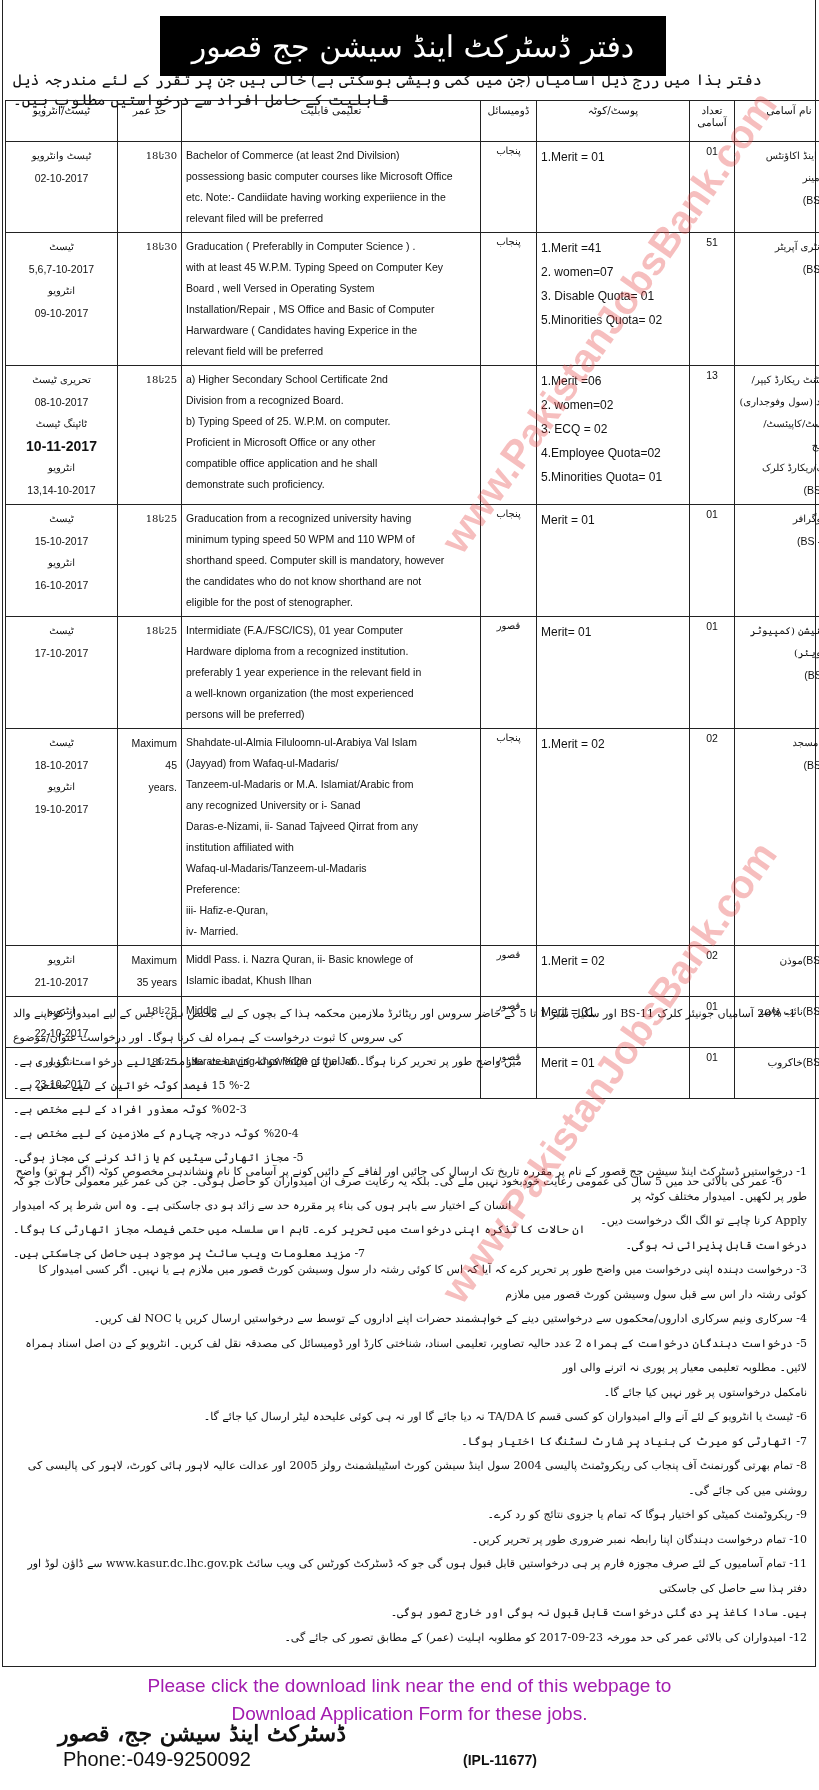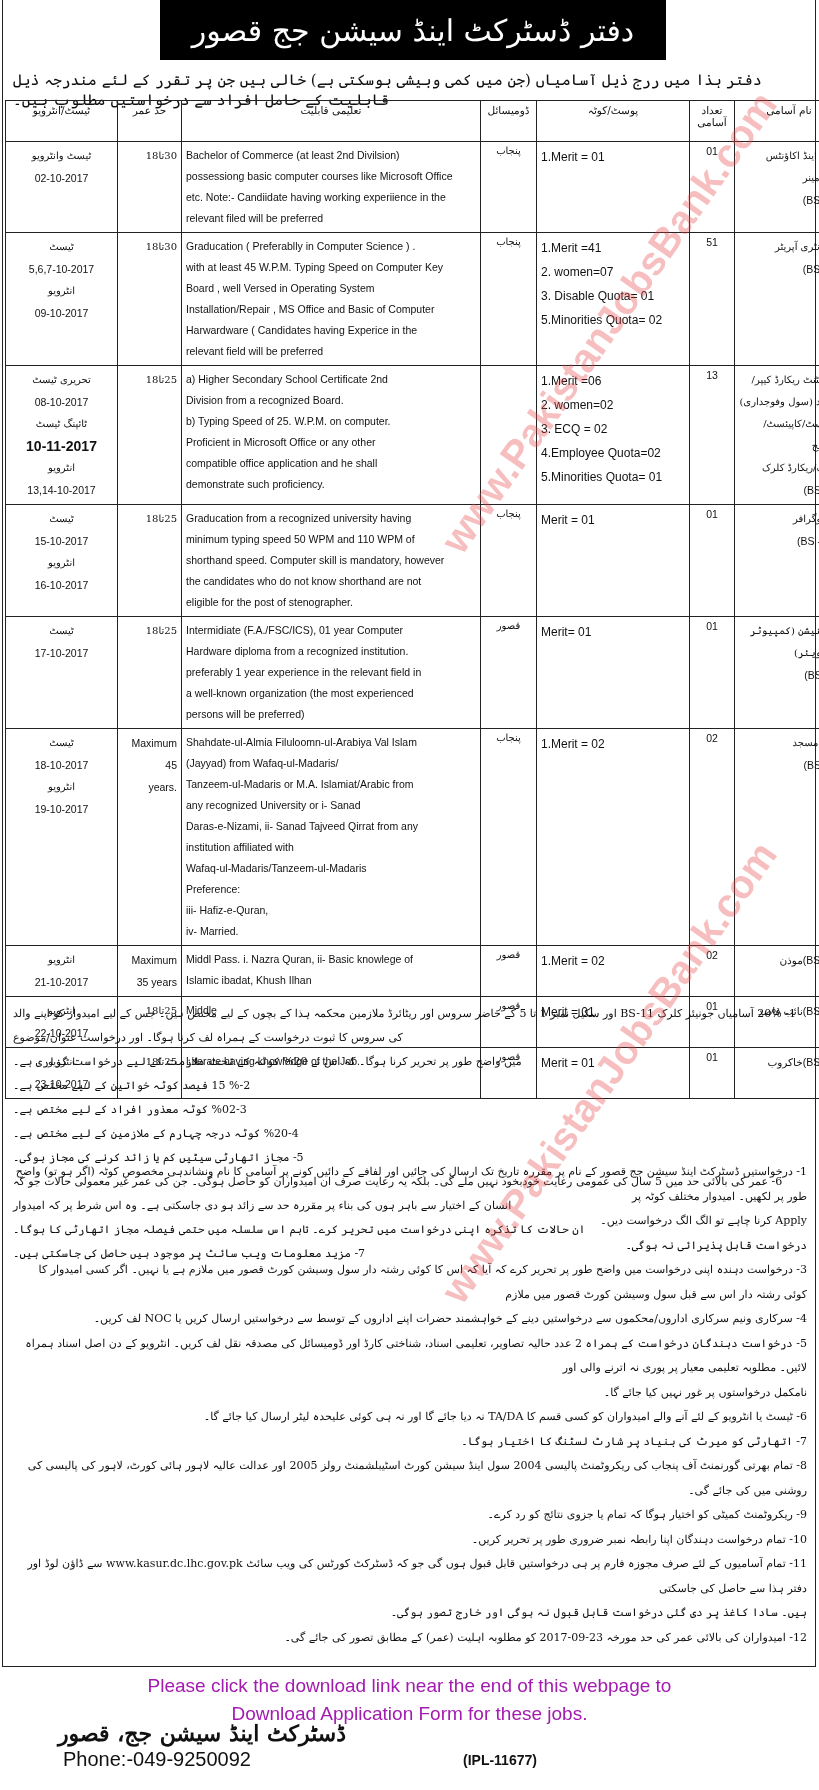--- a/index.html
+++ b/index.html
@@ -1,18 +1,18 @@
 <!DOCTYPE html>
 <html><head>
 <meta charset="utf-8">
 <style>
   html, body { margin:0; padding:0; background:#ffffff; }
   body { width:819px; height:1790px; position:relative; overflow:hidden; font-family:"Liberation Sans", sans-serif; color:#111; }
   .ad { position:absolute; left:2px; top:0; width:814px; height:1667px; border:1px solid #222; border-top:none; box-sizing:border-box; }
-  .banner { position:absolute; left:157px; top:0; width:506px; height:60px; background:#000; color:#fff; display:flex; align-items:center; justify-content:center; font-family:"DejaVu Serif", serif; font-size:30px; direction:rtl; }
+  .banner { position:absolute; left:157px; top:16px; width:506px; height:60px; background:#000; color:#fff; display:flex; align-items:center; justify-content:center; font-family:"DejaVu Serif", serif; font-size:30px; direction:rtl; }
   .intro { position:absolute; left:10px; right:10px; top:70px; height:30px; text-align:left; direction:rtl; font-family:"DejaVu Serif", serif; font-size:15px; line-height:20px; }
   table.jobs { position:absolute; left:2px; top:100px; width:812px; border-collapse:collapse; table-layout:fixed; font-size:10.5px; }
   table.jobs td, table.jobs th { border:1.5px solid #222; vertical-align:top; padding:3px 4px; }
   table.jobs th { font-weight:normal; font-family:"DejaVu Serif", serif; font-size:10.5px; direction:rtl; height:34px; text-align:center; }
   .c-test{width:103px;text-align:center;} .c-age{width:55px;text-align:right;}
   .c-qual{width:290px;} .c-dom{width:47px;text-align:center;}
   .c-quota{width:144px;} .c-num{width:36px;text-align:center;}
   .c-name{width:100px;text-align:right;}
   .ur { direction:rtl; font-family:"DejaVu Serif", serif; font-size:10px; }
   .line { line-height:22px; }

